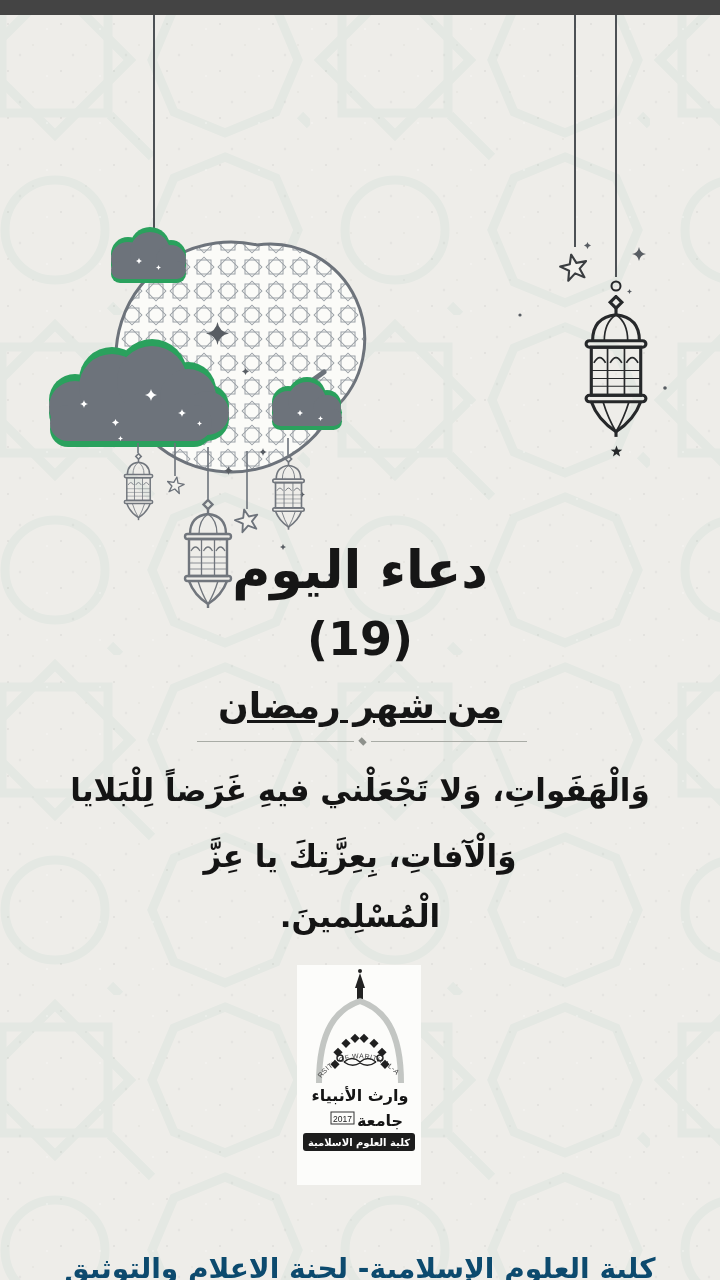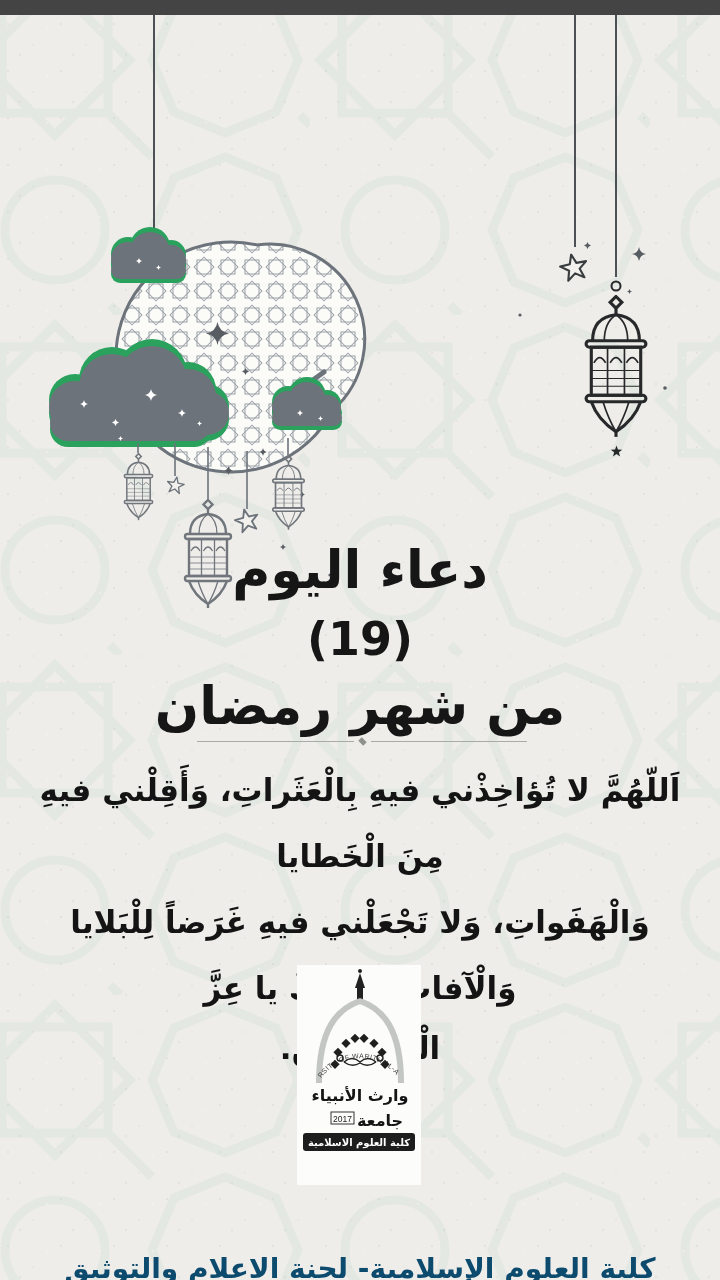--- a/index.html
+++ b/index.html
@@ -6,21 +6,21 @@
   html,body { background:#444; }
   .canvas {
     position:relative; width:720px; height:1280px; margin:15px auto;
     background:#eeede9; overflow:hidden;
     font-family:"DejaVu Sans", sans-serif;
   }
   .layer { position:absolute; left:0; top:0; width:720px; height:1280px; }
   .txt { position:absolute; left:0; width:720px; text-align:center; color:#161616; direction:rtl; }
   .title-line1 { top:520px; font-size:52px; font-weight:700; line-height:70px; }
   .title-line2 { top:590px; font-size:46px; font-weight:700; line-height:68px; }
-  .title-line3 { top:658px; font-size:52px; font-weight:700; line-height:66px; }
+  .title-line3 { top:658px; font-size:36px; font-weight:700; line-height:66px;text-decoration:underline; }
   .divider {
     position:absolute; top:722px; left:197px; width:330px; height:9px;
     display:flex; align-items:center; gap:5px;
   }
   .divider::before, .divider::after { content:""; flex:1; height:1px; background:#a9aca6; }
   .divider .gem { width:7px; height:7px; background:#8e918c; transform:rotate(45deg) scaleY(.7); }
   .prayer { position:absolute; top:742px; left:28px; width:664px; text-align:center;
             direction:rtl; color:#141414; font-weight:700; }
   .prayer .pl1, .prayer .pl2 { font-size:31px; line-height:66px; }
   .prayer .pl3 { font-size:31px; line-height:54px; }
@@ -200,21 +200,20 @@
 
   <div class="txt title-line1">دعاء اليوم</div>
   <div class="txt title-line2">(19)</div>
   <div class="txt title-line3">من شهر رمضان</div>
 
   <div class="divider">
       <span class="gem"></span>
     </div>
 
   <div class="prayer">
-    <div class="pl1">اَللّهُمَّ لا تُؤاخِذْني فيهِ بِالْعَثَراتِ، وَأَقِلْني فيهِ مِنَ الْخَطايا</div>
     <div class="pl2">وَالْهَفَواتِ، وَلا تَجْعَلْني فيهِ غَرَضاً لِلْبَلايا وَالْآفاتِ، بِعِزَّتِكَ يا عِزَّ</div>
     <div class="pl3">الْمُسْلِمينَ.</div>
   </div>
 
   <div class="logo-box">
     <svg width="124" height="220" viewBox="0 0 124 220">
       <defs>
         <path id="arcpath" d="M25 112 A48 48 0 0 1 101 112" fill="none"></path>
       </defs>
 

